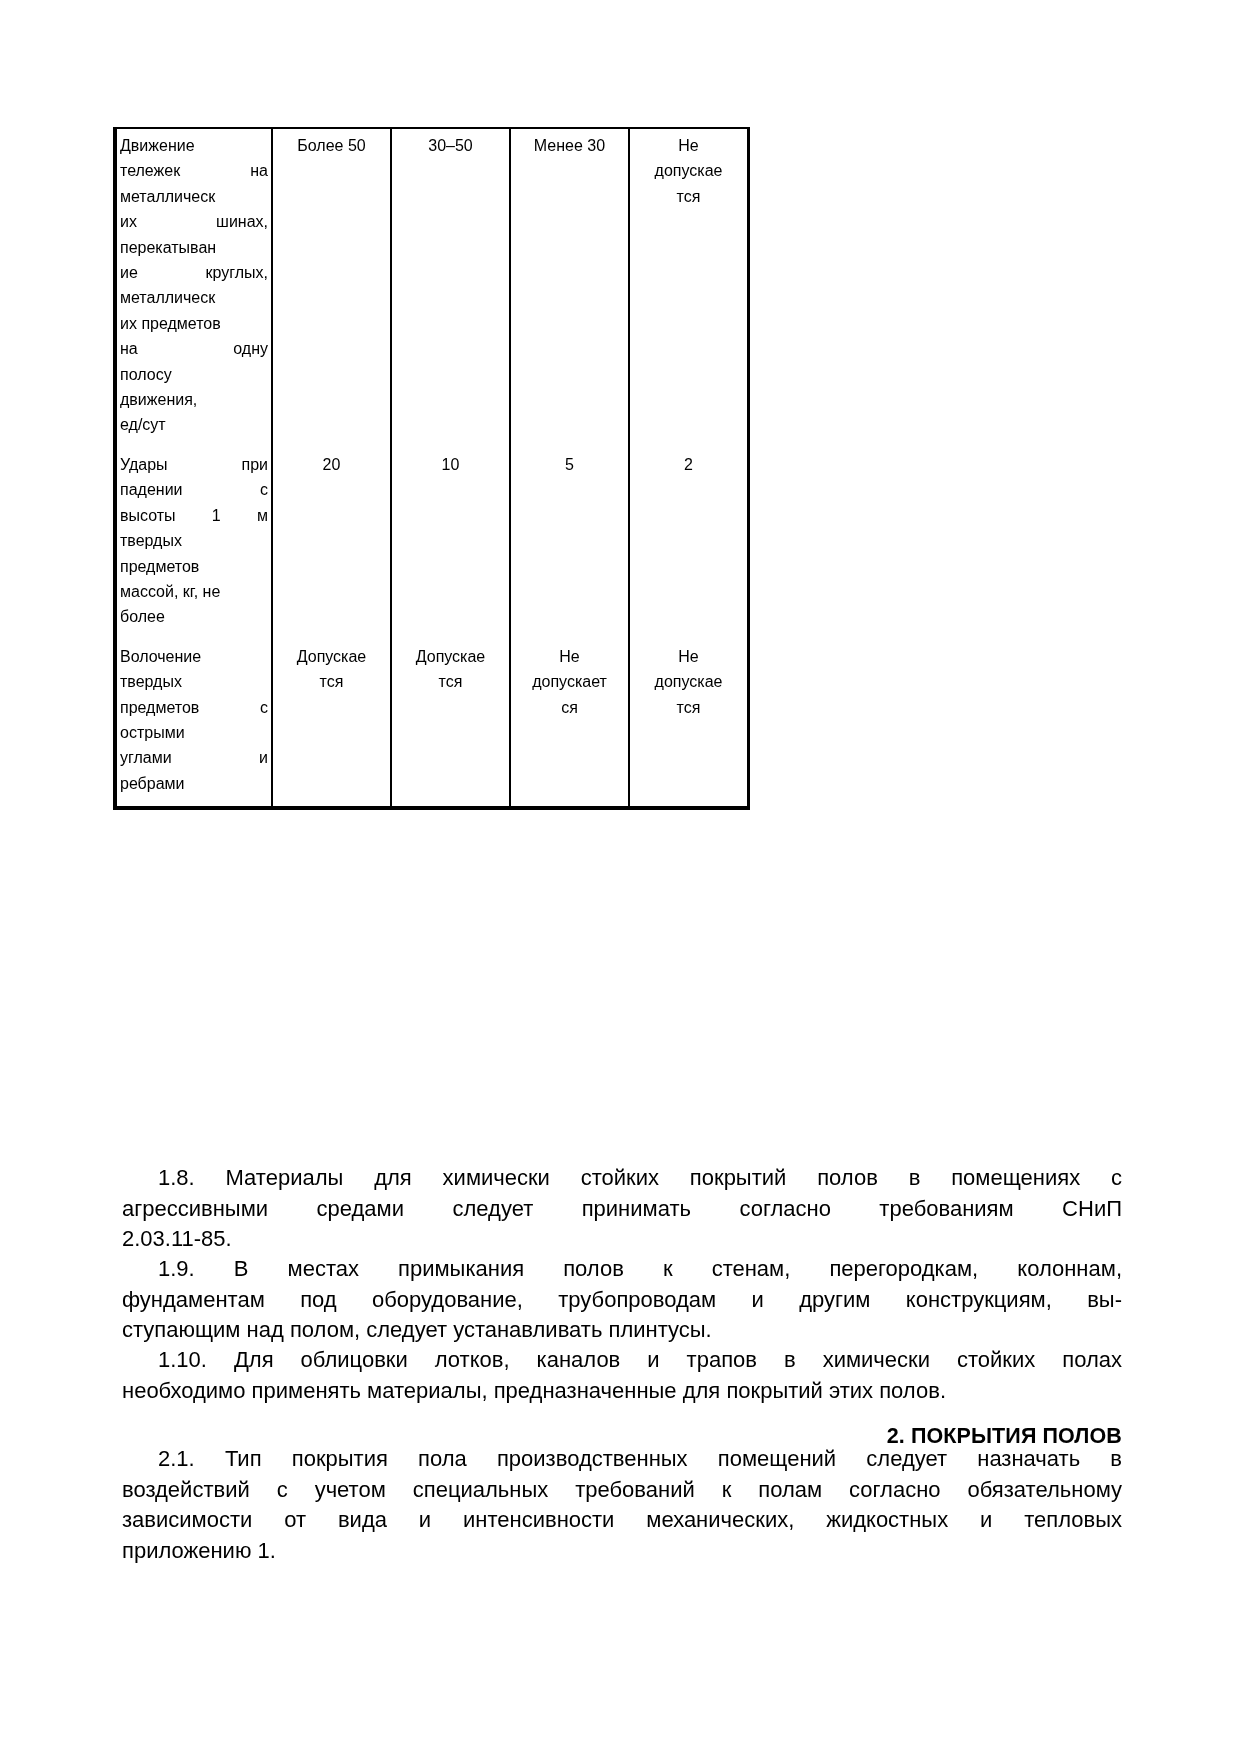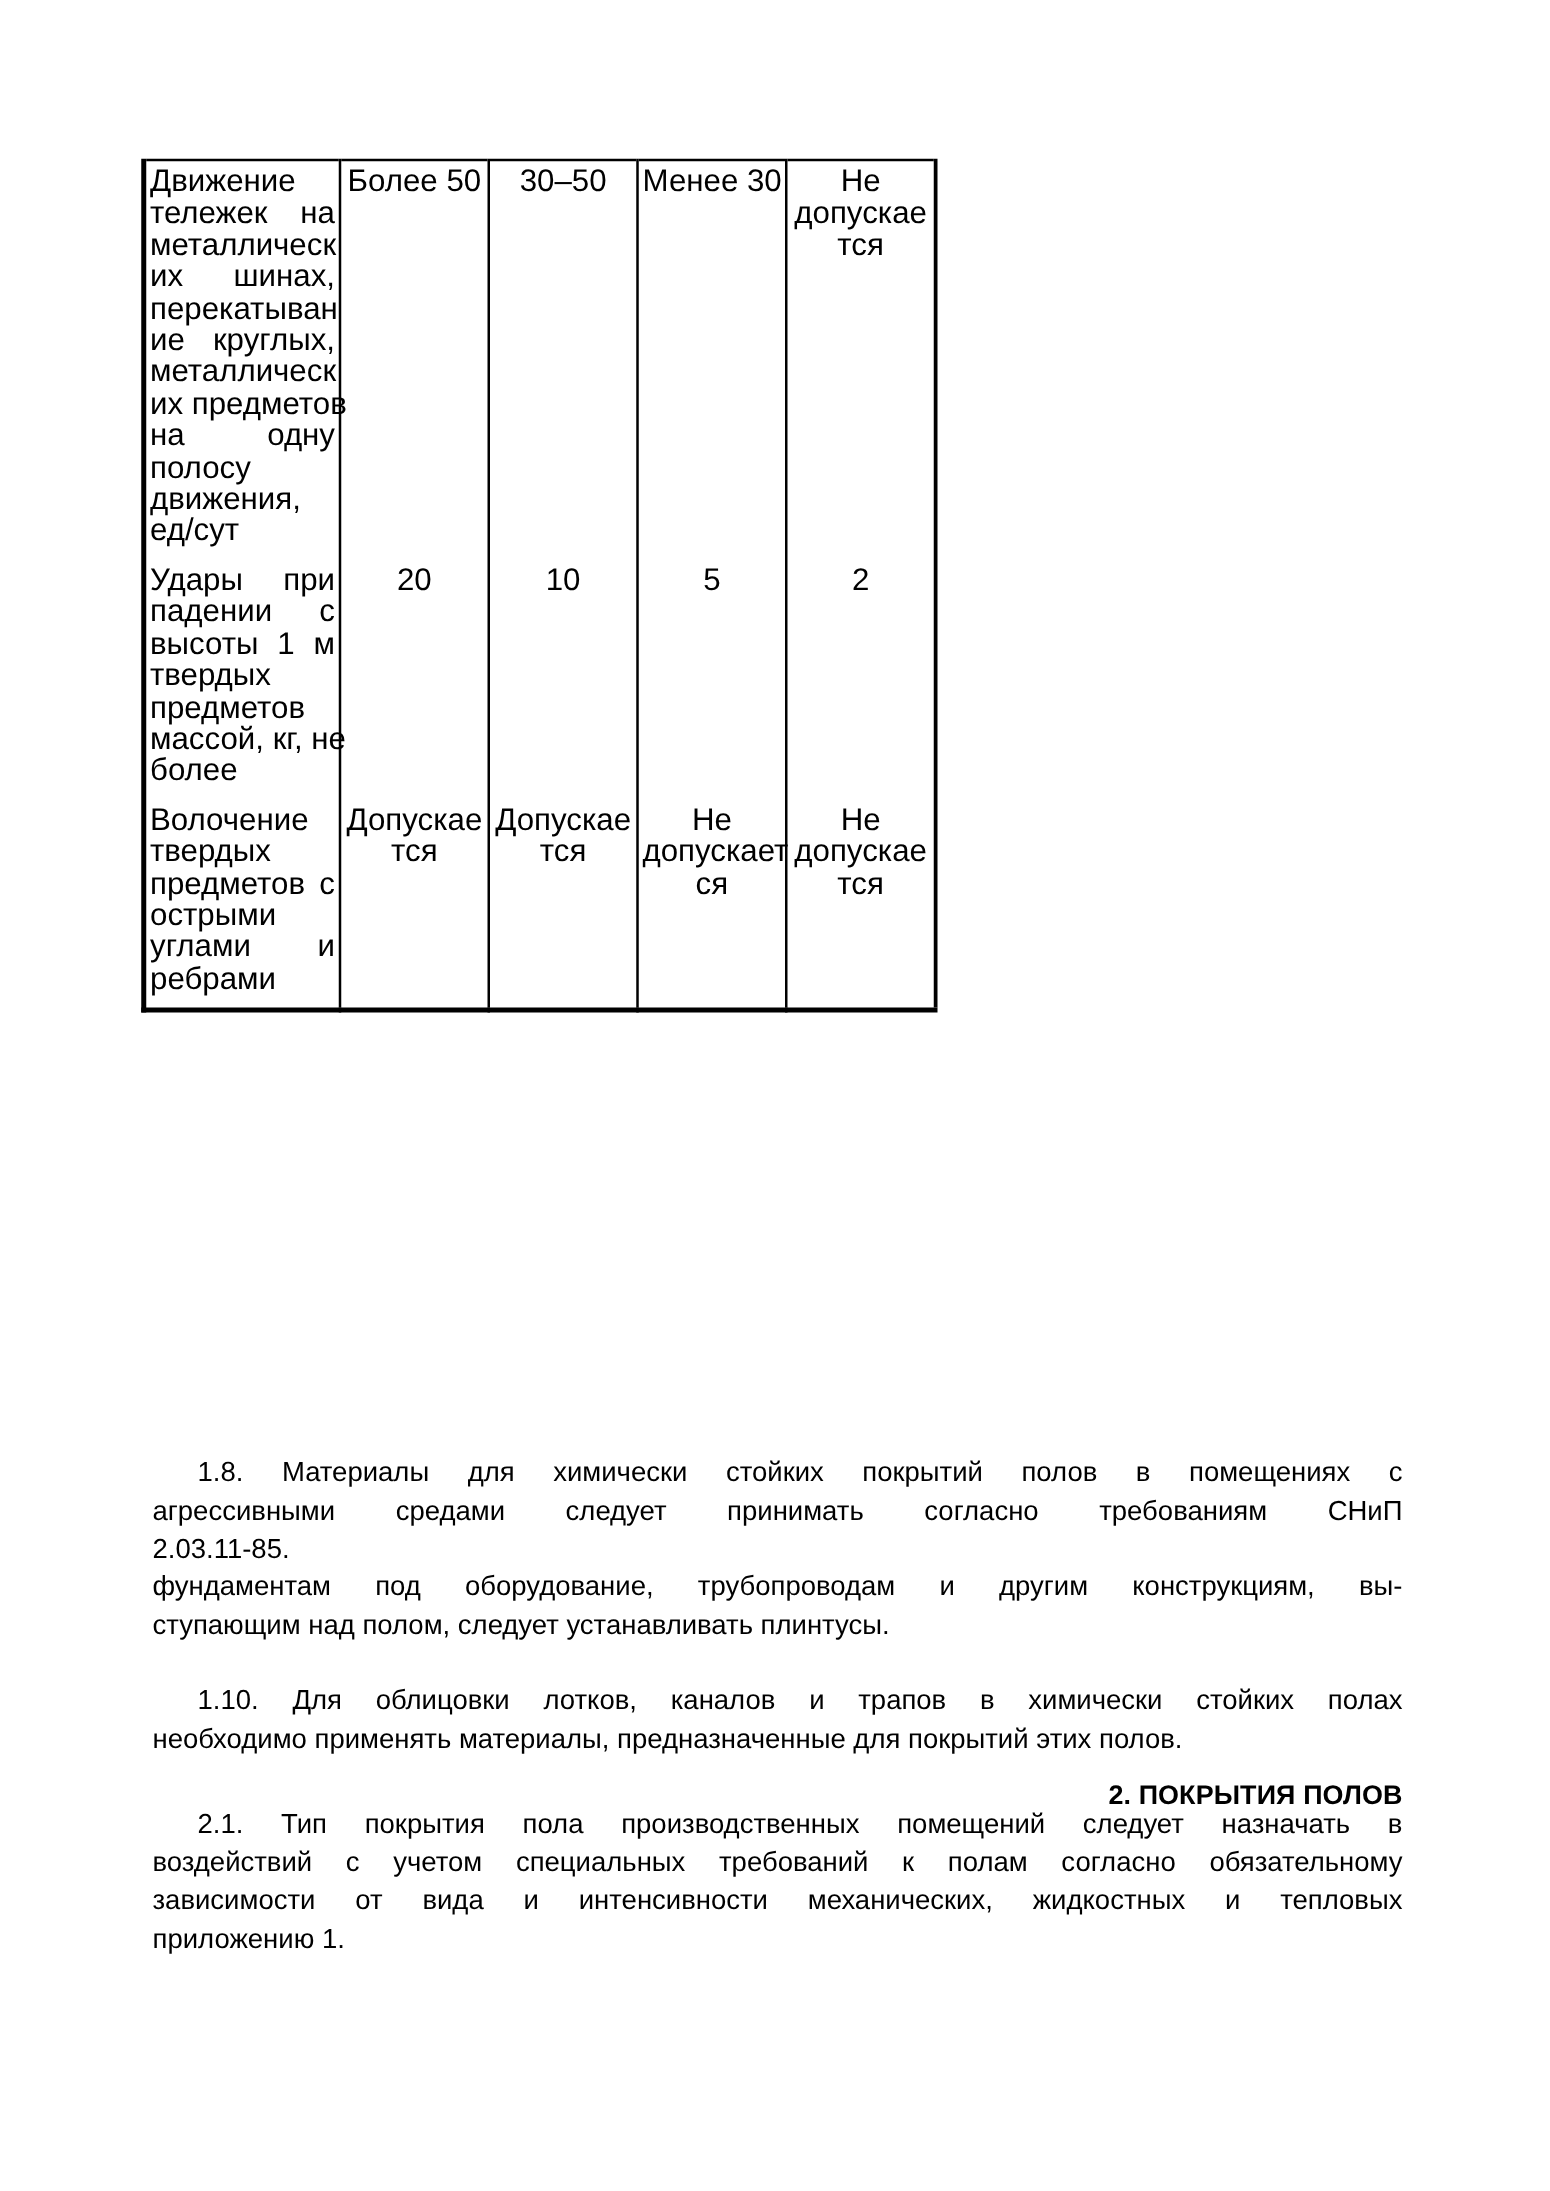--- a/index.html
+++ b/index.html
@@ -38,21 +38,21 @@
     border-left: 4px solid #000;
     border-right: 3px solid #000;
     border-bottom: 4px solid #000;
     border-top: 2px solid #000;
   }
   table.spec-table td {
     border-left: 2px solid #000;
     border-right: 2px solid #000;
     padding: 4px 3px 10px 3px;
     vertical-align: top;
-    font-size: 25px;
+    font-size: 16px;
     line-height: 25.4px;
     word-wrap: break-word;
     overflow-wrap: break-word;
     word-break: break-word;
     -webkit-hyphens: none;
     hyphens: none;
   }
   table.spec-table td:first-child {
     border-left: none;
   }
@@ -228,20 +228,21 @@
   <div class="body-block" style="top:1163px;">
     <p class="para">
       <span class="pline" style="padding-left: 36px;">1.8. Материалы для химически стойких покрытий полов в помещениях с</span>
       <span class="pline">агрессивными средами следует принимать согласно требованиям СНиП</span>
       <span class="pline-last">2.03.11-85.</span>
     </p>
   </div>
 
   <div class="body-block" style="top:1254px;">
     <p class="para">
+      <span class="pline" style="padding-left: 36px;">1.9. В местах примыкания полов к стенам, перегородкам, колоннам,</span>
       <span class="pline">фундаментам под оборудование, трубопроводам и другим конструкциям, вы-</span>
       <span class="pline-last">ступающим над полом, следует устанавливать плинтусы.</span>
     </p>
   </div>
 
   <div class="body-block" style="top:1345px;">
     <p class="para">
       <span class="pline" style="padding-left: 36px;">1.10. Для облицовки лотков, каналов и трапов в химически стойких полах</span>
       <span class="pline-last">необходимо применять материалы, предназначенные для покрытий этих полов.</span>
     </p>

